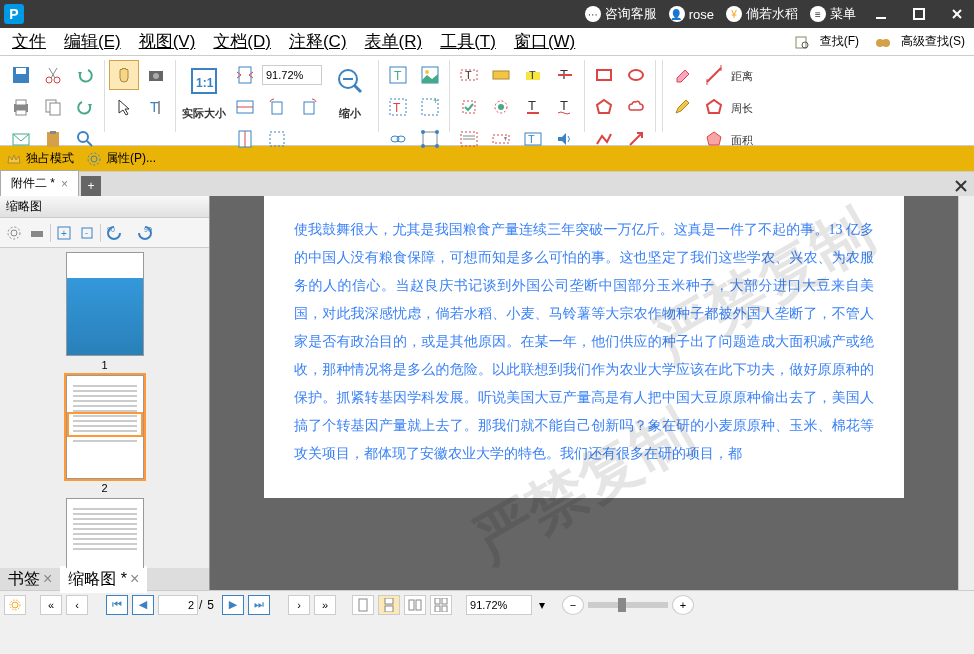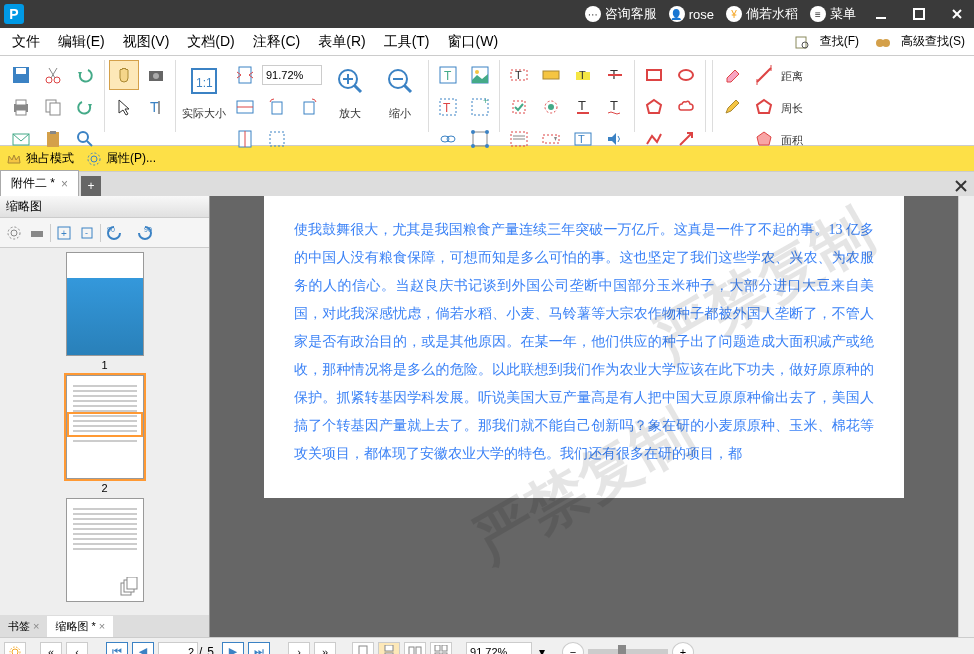--- a/index.html
+++ b/index.html
@@ -6,50 +6,50 @@
 body { width: 974px; height: 654px; background: #f0f0f0; overflow: hidden; font-size: 12px; }
 .titlebar { height: 28px; background: #3a3a3a; color: #fff; display: flex; align-items: center; padding: 0 4px; }
 .titlebar .logo { width: 20px; height: 20px; background: #0099e5; border-radius: 3px; display: flex; align-items: center; justify-content: center; font-weight: bold; margin-right: 8px; font-size: 14px; }
 .titlebar-title { flex: 0 0 auto; font-size: 13px; }
 .titlebar-spacer { flex: 1; }
 .titlebar-right { display: flex; align-items: center; gap: 12px; font-size: 13px; }
 .titlebar-right .item { display: flex; align-items: center; gap: 4px; cursor: pointer; }
 .circle-ico { width: 16px; height: 16px; border-radius: 50%; background: #fff; display: flex; align-items: center; justify-content: center; color: #333; font-size: 10px; }
 .winbtn { width: 26px; height: 20px; display: flex; align-items: center; justify-content: center; cursor: pointer; }
 .menubar { height: 28px; background: #fff; border-bottom: 1px solid #ccc; display: flex; align-items: center; padding: 0 4px; gap: 2px; }
-.menubar .mitem { padding: 4px 8px; cursor: pointer; font-size: 14px; }
+.menubar .mitem { padding: 4px 8px; cursor: pointer; font-size: 17px; text-decoration: underline; }
 .menubar-spacer { flex: 1; }
 .menubar-find { display: flex; gap: 6px; align-items: center; }
 .find-btn { display: flex; align-items: center; gap: 10px; padding: 3px 5px; cursor: pointer; }
 .toolbar { background: #fff; border-bottom: 1px solid #ccc; padding: 4px 6px; display: flex; gap: 2px; align-items: flex-start; height: 90px; }
-.tgroup { display: flex; flex-direction: column; align-items: center; gap: 2px; padding: 0 2px; }
+.tgroup { display: flex; flex-direction: column; align-items: center; gap: 2px; padding: 0 2px; font-weight: bold; }
 .tgroup.big { min-width: 48px; }
 .tgroup-label { font-size: 11px; color: #333; margin-top: 2px; }
 .tbtn-large { width: 42px; height: 42px; display: flex; align-items: center; justify-content: center; cursor: pointer; }
 .tbtn-mid { width: 30px; height: 30px; display: flex; align-items: center; justify-content: center; cursor: pointer; }
 .tcol { display: flex; flex-direction: column; gap: 2px; }
 .trow { display: flex; gap: 2px; align-items: center; }
 .zoom-input { width: 60px; height: 20px; border: 1px solid #ccc; font-size: 11px; padding: 0 3px; }
 .tsep { width: 1px; background: #ddd; height: 72px; margin: 0 2px; }
-.prop-bar { height: 26px; background: #fde047; border-bottom: 1px solid #ccc; display: flex; align-items: center; padding: 0 6px; gap: 12px; }
+.prop-bar { height: 26px; background: #eab308; border-bottom: 1px solid #ccc; display: flex; align-items: center; padding: 0 6px; gap: 12px; }
 .prop-item { display: flex; align-items: center; gap: 4px; cursor: pointer; font-size: 12px; }
 .doctabs { height: 24px; background: #ddd; display: flex; align-items: flex-end; }
 .doctab { padding: 4px 10px; background: #fff; border: 1px solid #aaa; border-bottom: none; font-size: 12px; display: flex; align-items: center; gap: 6px; cursor: pointer; }
 .newtab { width: 20px; height: 20px; background: #666; color: #fff; display: flex; align-items: center; justify-content: center; cursor: pointer; margin-left: 2px; }
-.workspace { display: flex; height: 441px; background: #555; }
+.workspace { display: flex; height: 394px; background: #555; }
 .sidepanel { width: 210px; background: #eee; display: flex; flex-direction: column; border-right: 1px solid #999; }
 .sidepanel-header { height: 22px; background: linear-gradient(#f8f8f8,#e0e0e0); border-bottom: 1px solid #ccc; display: flex; align-items: center; padding: 0 6px; font-size: 12px; }
 .side-toolbar { height: 30px; border-bottom: 1px solid #ccc; display: flex; align-items: center; padding: 0 4px; gap: 3px; background: #f5f5f5; }
 .thumbs { flex: 1; overflow: auto; padding: 4px; display: flex; flex-direction: column; align-items: center; gap: 4px; background: #eee; }
 .thumb { display: flex; flex-direction: column; align-items: center; gap: 3px; }
 .thumb-img { width: 78px; height: 104px; background: #fff; border: 1px solid #999; position: relative; overflow: hidden; }
 .thumb.selected .thumb-img { outline: 2px solid #ff9933; }
 .thumb-label { font-size: 11px; }
 .side-tabs { height: 22px; background: #ddd; display: flex; align-items: center; }
-.side-tab { padding: 3px 8px; font-size: 11px; cursor: pointer; display: flex; align-items: center; gap: 3px; }
+.side-tab { padding: 3px 8px; font-size: 16px; cursor: pointer; display: flex; align-items: center; gap: 3px; }
 .side-tab.active { background: #fff; }
 .docview { flex: 1; background: #666; position: relative; overflow: hidden; display: flex; }
 .doc-inner { flex: 1; overflow: hidden; position: relative; }
 .page { position: absolute; left: 50%; transform: translateX(-50%); top: -10px; width: 640px; background: #fff; padding: 30px 30px; }
 .page-text { font-size: 14px; line-height: 2.0; font-family: "SimSun","宋体",serif; color: #3b82f6; text-align: justify; }
 .watermark { position: absolute; font-size: 60px; color: rgba(0,0,0,0.1); transform: rotate(-30deg); pointer-events: none; font-weight: bold; }
 .wm1 { top: 60px; left: 380px; }
 .wm2 { top: 260px; left: 200px; }
 .vscroll { width: 16px; background: #eee; border-left: 1px solid #ccc; }
 .statusbar { height: 28px; background: #f0f0f0; border-top: 1px solid #ccc; display: flex; align-items: center; padding: 0 4px; gap: 4px; }
@@ -285,31 +285,20 @@
           <svg width="22" height="22">
             <rect x="4" y="4" width="14" height="14" fill="none" stroke="#3b82c4" stroke-dasharray="2"></rect>
           </svg>
         </div>
     </div>
   </div>
   <div class="tgroup big">
     <div class="tbtn-large">
         <svg width="30" height="30">
           <circle cx="13" cy="13" r="9" fill="none" stroke="#3b82c4" stroke-width="2"></circle>
-          <line x1="13" y1="8" x2="13" y2="18" stroke="#3b82c4" stroke-width="2"></line>
-          <line x1="8" y1="13" x2="18" y2="13" stroke="#3b82c4" stroke-width="2"></line>
-          <line x1="19" y1="19" x2="26" y2="26" stroke="#3b82c4" stroke-width="3"></line>
-        </svg>
-      </div>
-    <div class="tgroup-label">放大</div>
-  </div>
-  <div class="tgroup big">
-    <div class="tbtn-large">
-        <svg width="30" height="30">
-          <circle cx="13" cy="13" r="9" fill="none" stroke="#3b82c4" stroke-width="2"></circle>
           <line x1="8" y1="13" x2="18" y2="13" stroke="#3b82c4" stroke-width="2"></line>
           <line x1="19" y1="19" x2="26" y2="26" stroke="#3b82c4" stroke-width="3"></line>
         </svg>
       </div>
     <div class="tgroup-label">缩小</div>
   </div>
   <div class="tsep"></div>
 
   <div class="tcol">
     <div class="trow">

